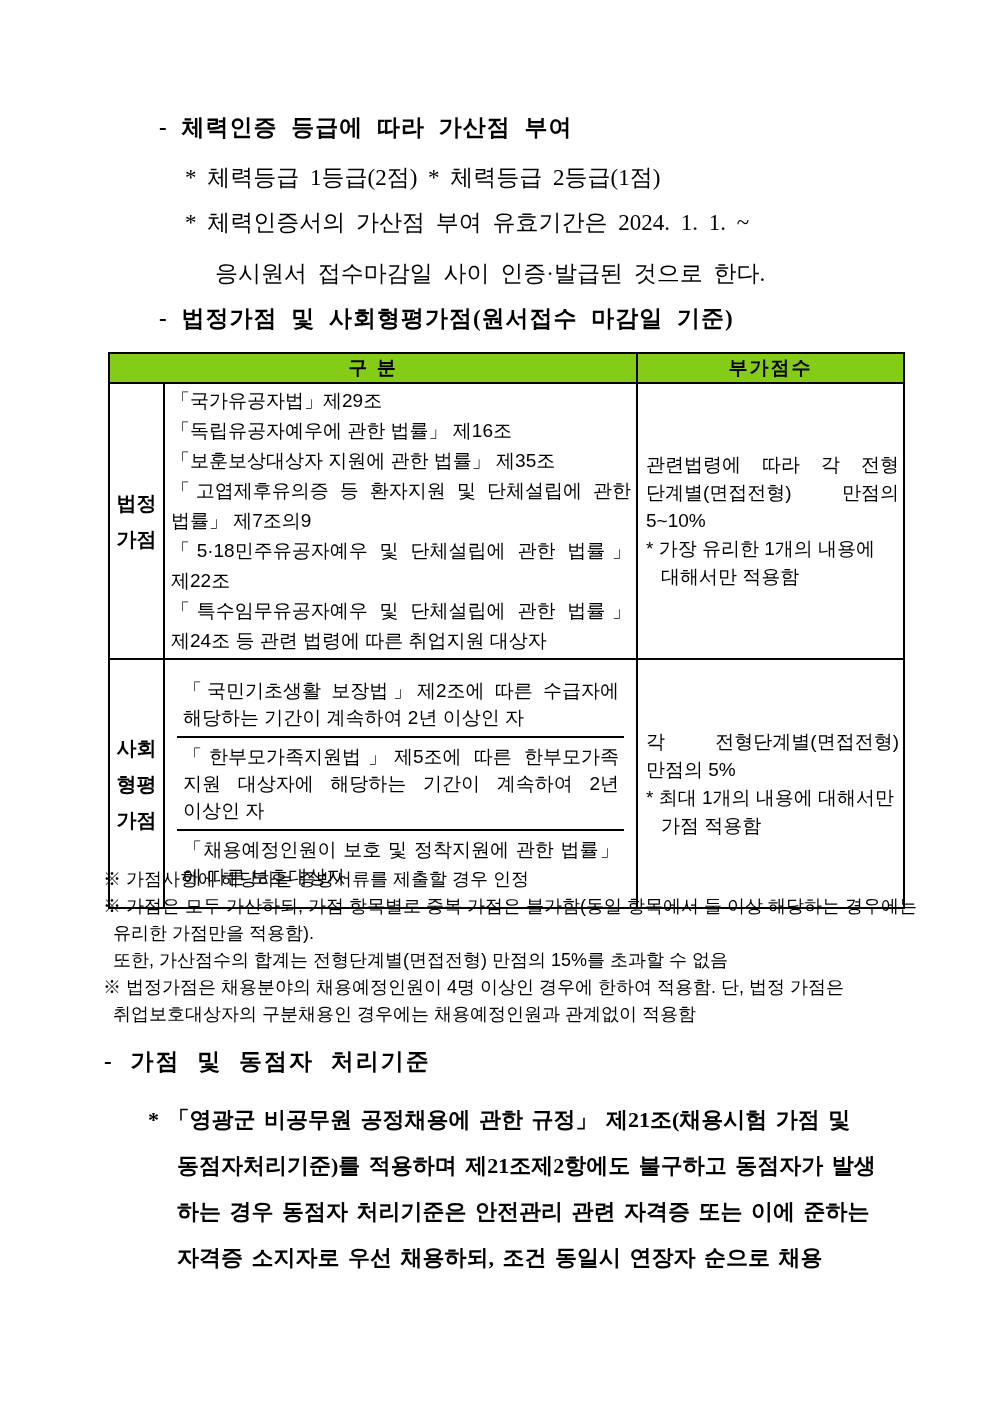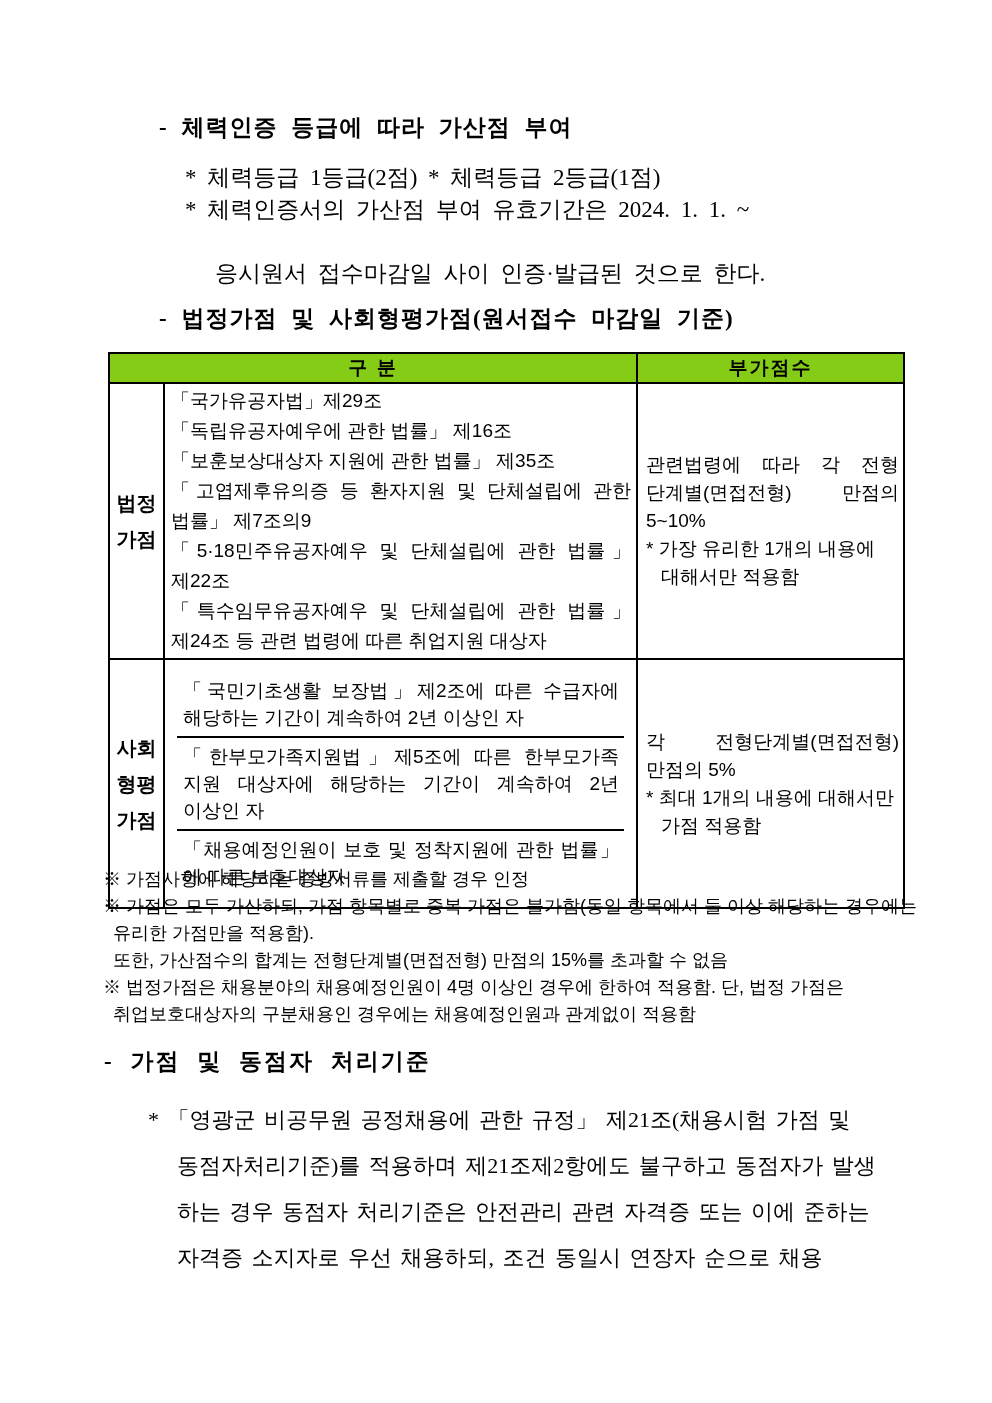--- a/index.html
+++ b/index.html
@@ -75,35 +75,35 @@
   .notes p { margin:0; }
   .notes p.note { padding-left:10px; text-indent:-10px; }
   .notes p.note-cont { padding-left:10px; }
   
   .tiebreak { position:absolute; left:104px; top:1046px; width:830px; }
   .tiebreak .tb-heading {
     font-size:23px; font-weight:bold;
     word-spacing:9px; letter-spacing:2px;
     white-space:nowrap;
   }
-  .tiebreak .tb-body { margin-top:20px; margin-left:44px; }
+  .tiebreak .tb-body { margin-top:20px; margin-left:44px;font-weight:bold; }
   .tb-line {
     font-size:22px; line-height:46px;
     white-space:nowrap; word-spacing:3px;
   }
   .tb-line.cont { padding-left:29px; }
 </style>
 </head>
 <body>
 
 <div class="page">
 
   <div class="line intro-heading" style="left:143px; top:112px;">- 체력인증 등급에 따라 가산점 부여</div>
   <div class="line intro-sub" style="left:185px; top:162px;">* 체력등급 1등급(2점)  * 체력등급 2등급(1점)</div>
-  <div class="line intro-sub" style="left:185px; top:194px;">* 체력인증서의 가산점 부여 유효기간은 2024. 1. 1. ~</div>
+  <div class="line intro-sub" style="left:185px; top:207px;">* 체력인증서의 가산점 부여 유효기간은 2024. 1. 1. ~</div>
   <div class="line intro-sub" style="left:215px; top:258px;">응시원서 접수마감일 사이 인증·발급된 것으로 한다.</div>
   <div class="line intro-heading" style="left:143px; top:303px;">- 법정가점 및 사회형평가점(원서접수 마감일 기준)</div>
 
   <table class="points-table">
     <colgroup>
       <col style="width:55px">
       <col style="width:473px">
       <col style="width:267px">
     </colgroup>
     <tbody>

